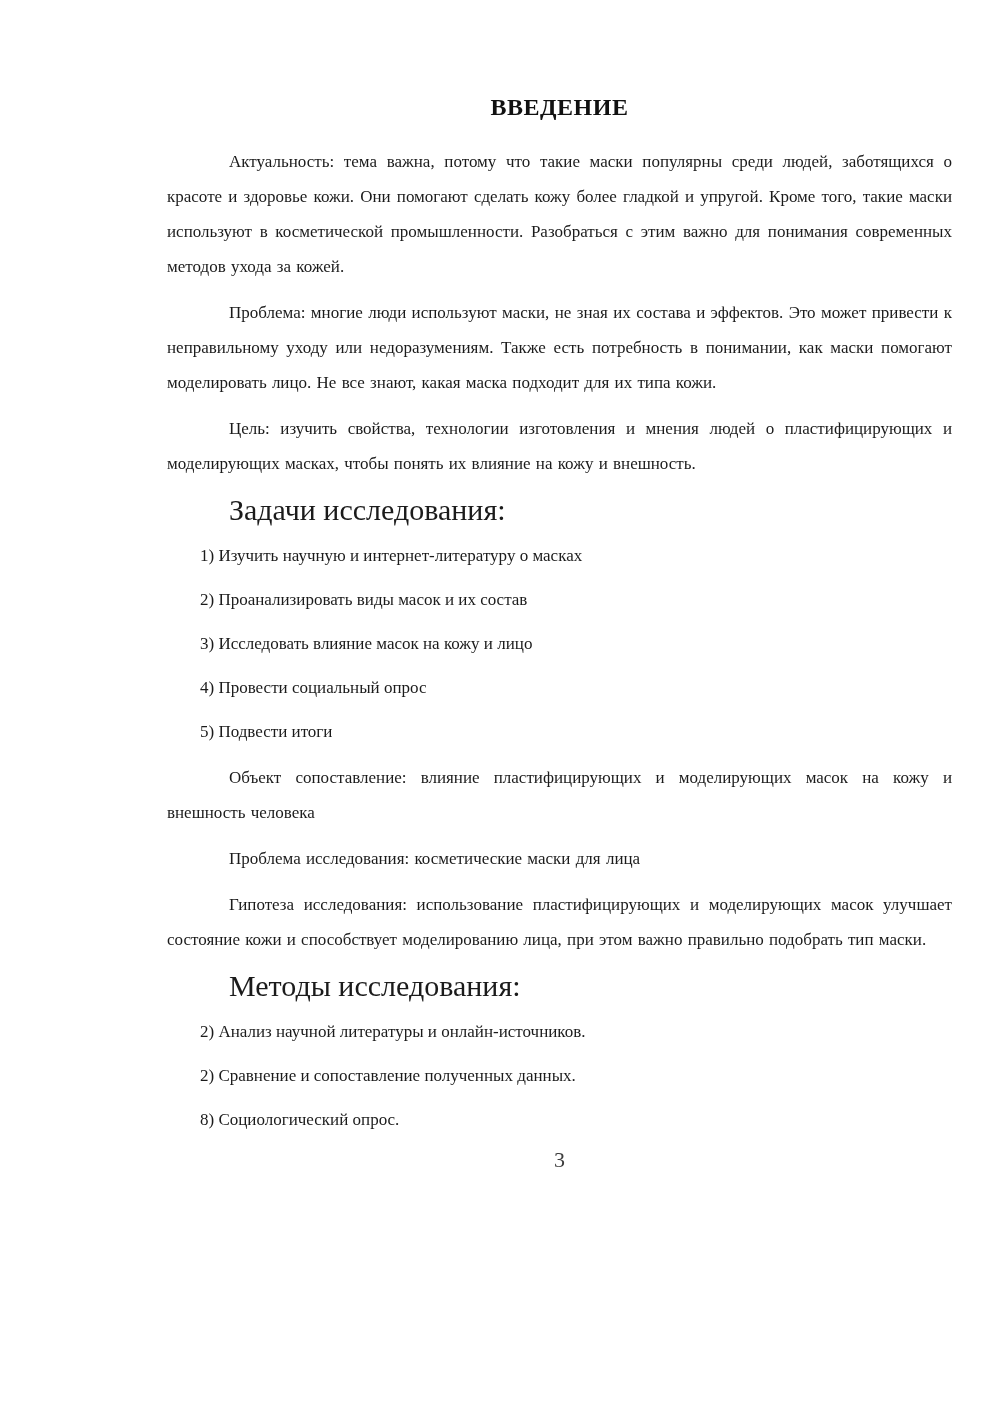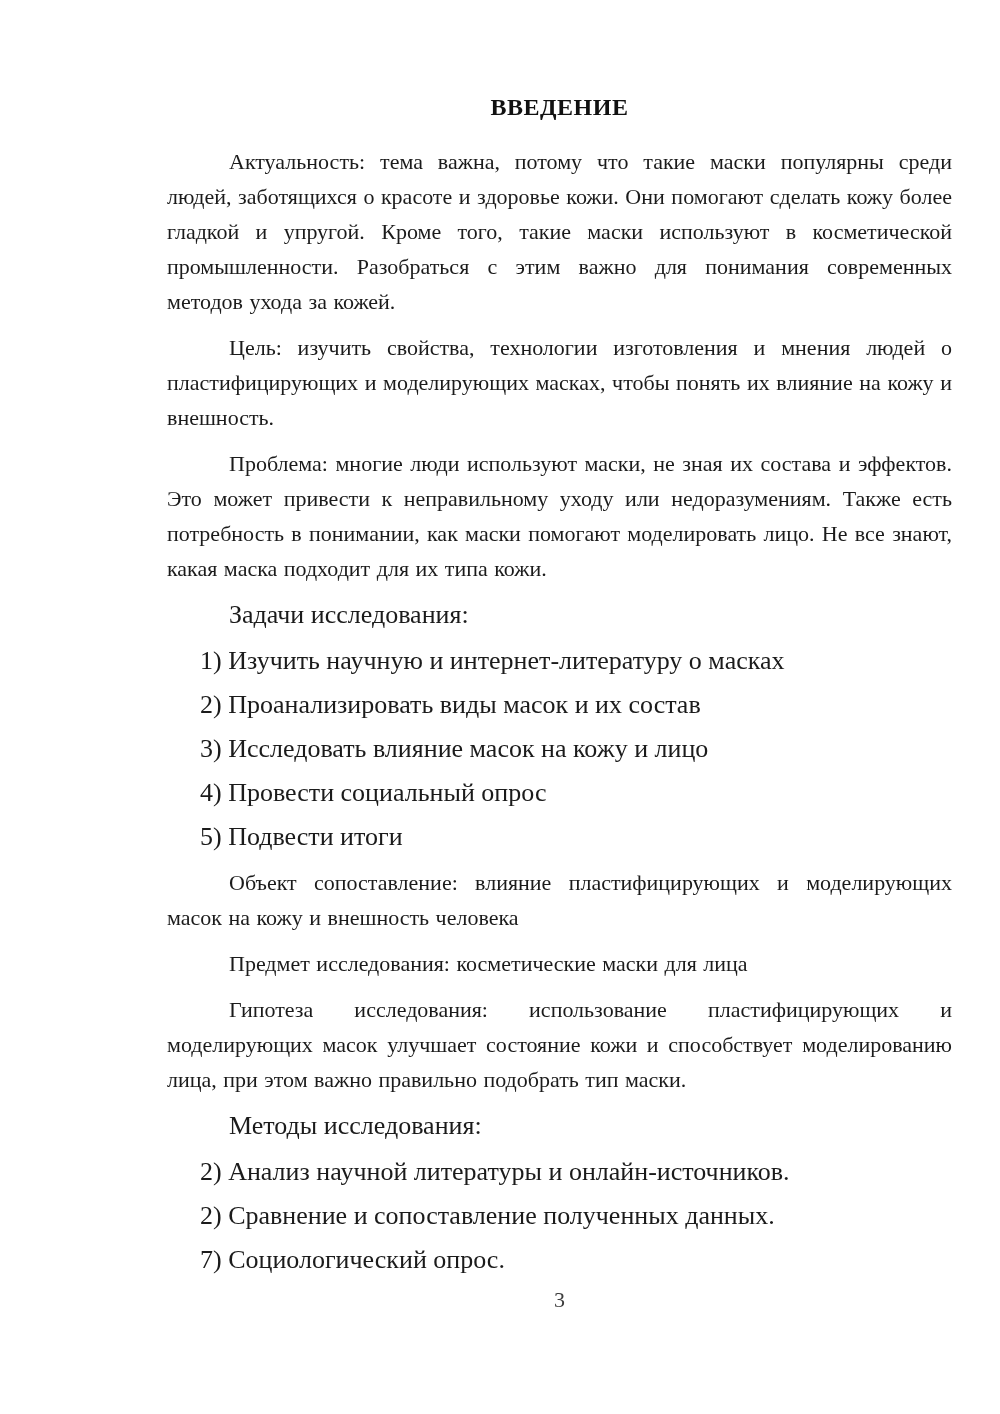--- a/index.html
+++ b/index.html
@@ -22,40 +22,40 @@
   .doc-title {
     font-size: 24px;
     line-height: 30px;
     font-weight: bold;
     text-align: center;
     margin: 0 0 22px 0;
     letter-spacing: 0.5px;
     color: #111111;
   }
   .para {
-    font-size: 22px;
+    font-size: 17px;
     line-height: 35px;
     text-align: justify;
     text-indent: 62px;
     margin: 0 0 11px 0;
     word-spacing: 1px;
   }
   .para-heading {
-    font-size: 26px;
+    font-size: 30px;
     line-height: 35px;
     text-indent: 62px;
     margin: 0 0 11px 0;
   }
   .num-list {
     list-style: none;
     margin: 0 0 11px 0;
     padding: 0 0 0 33px;
   }
   .num-list li {
-    font-size: 26px;
+    font-size: 17px;
     line-height: 35px;
     margin: 0 0 9px 0;
     text-align: left;
   }
   .num-list.last {
     margin-bottom: 0;
   }
   .page-number {
     font-size: 22px;
     line-height: 28px;
@@ -66,43 +66,43 @@
 </style>
 </head>
 <body>
 
 <div class="page">
 
   <h1 class="doc-title">ВВЕДЕНИЕ</h1>
 
   <p class="para">Актуальность: тема важна, потому что такие маски популярны среди людей, заботящихся о красоте и здоровье кожи. Они помогают сделать кожу более гладкой и упругой. Кроме того, такие маски используют в косметической промышленности. Разобраться с этим важно для понимания современных методов ухода за кожей.</p>
 
+  <p class="para">Проблема: многие люди используют маски, не зная их состава и эффектов. Это может привести к неправильному уходу или недоразумениям. Также есть потребность в понимании, как маски помогают моделировать лицо. Не все знают, какая маска подходит для их типа кожи.</p>
+
   <p class="para">Цель: изучить свойства, технологии изготовления и мнения людей о пластифицирующих и моделирующих масках, чтобы понять их влияние на кожу и внешность.</p>
-
-  <p class="para">Проблема: многие люди используют маски, не зная их состава и эффектов. Это может привести к неправильному уходу или недоразумениям. Также есть потребность в понимании, как маски помогают моделировать лицо. Не все знают, какая маска подходит для их типа кожи.</p>
 
   <p class="para-heading">Задачи исследования:</p>
 
   <ul class="num-list">
     <li>1) Изучить научную и интернет-литературу о масках</li>
     <li>2) Проанализировать виды масок и их состав</li>
     <li>3) Исследовать влияние масок на кожу и лицо</li>
     <li>4) Провести социальный опрос</li>
     <li>5) Подвести итоги</li>
   </ul>
 
   <p class="para">Объект сопоставление: влияние пластифицирующих и моделирующих масок на кожу и внешность человека</p>
 
-  <p class="para">Предмет исследования: косметические маски для лица</p>
+  <p class="para">Проблема исследования: косметические маски для лица</p>
 
   <p class="para">Гипотеза исследования: использование пластифицирующих и моделирующих масок улучшает состояние кожи и способствует моделированию лица, при этом важно правильно подобрать тип маски.</p>
 
   <p class="para-heading">Методы исследования:</p>
 
   <ul class="num-list last">
     <li>2) Анализ научной литературы и онлайн-источников.</li>
     <li>2) Сравнение и сопоставление полученных данных.</li>
-    <li>7) Социологический опрос.</li>
+    <li>8) Социологический опрос.</li>
   </ul>
 
   <div class="page-number">3</div>
 
 </div>
 
 </body></html>

